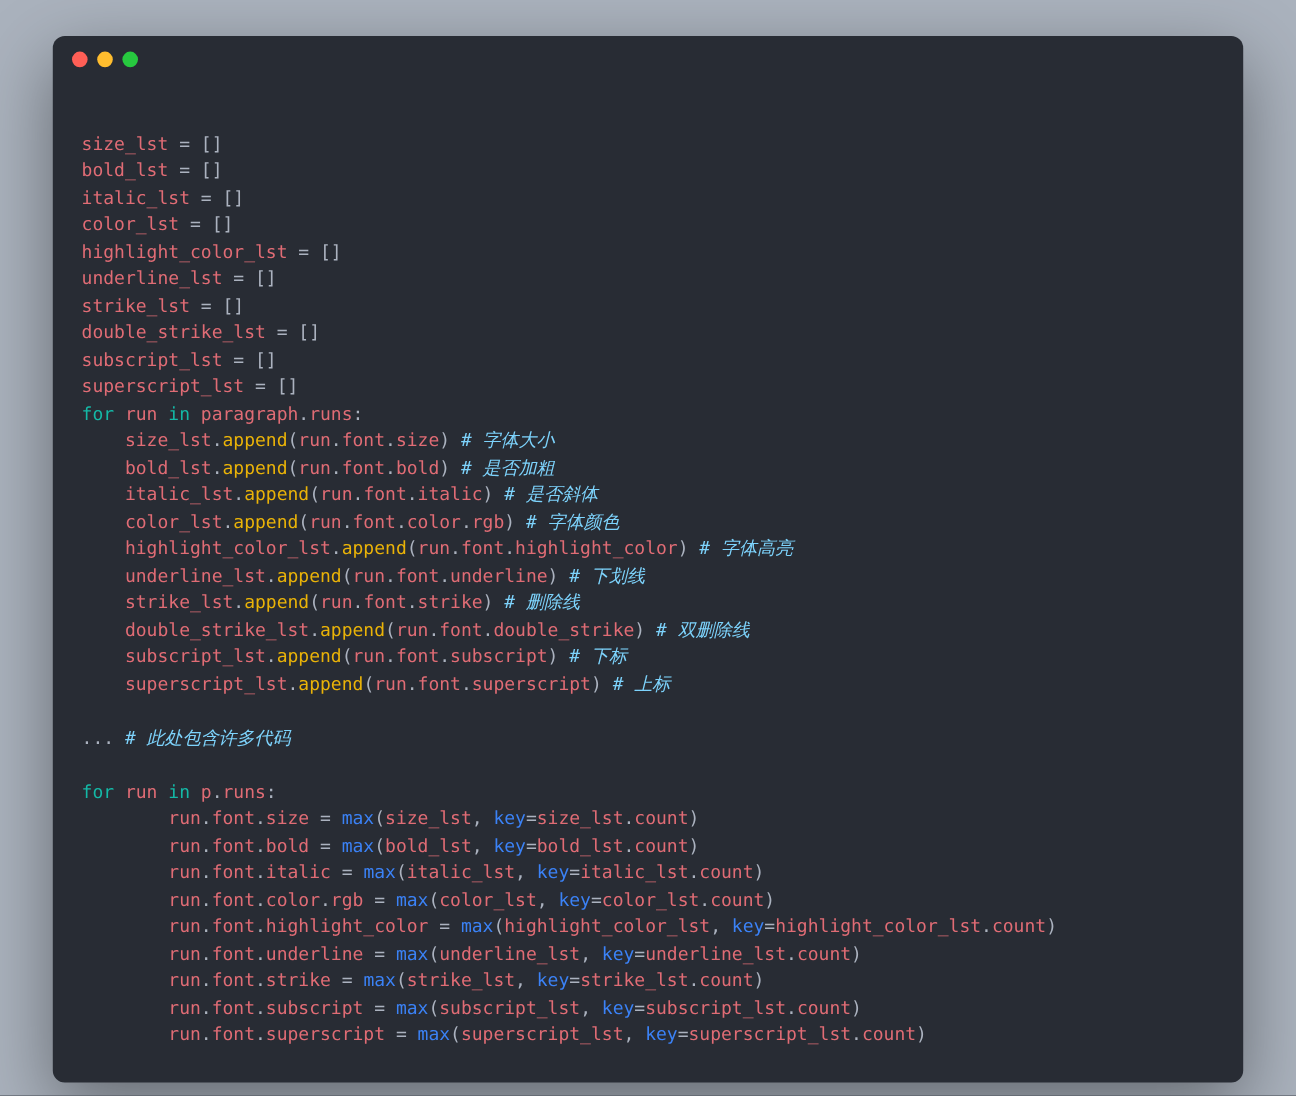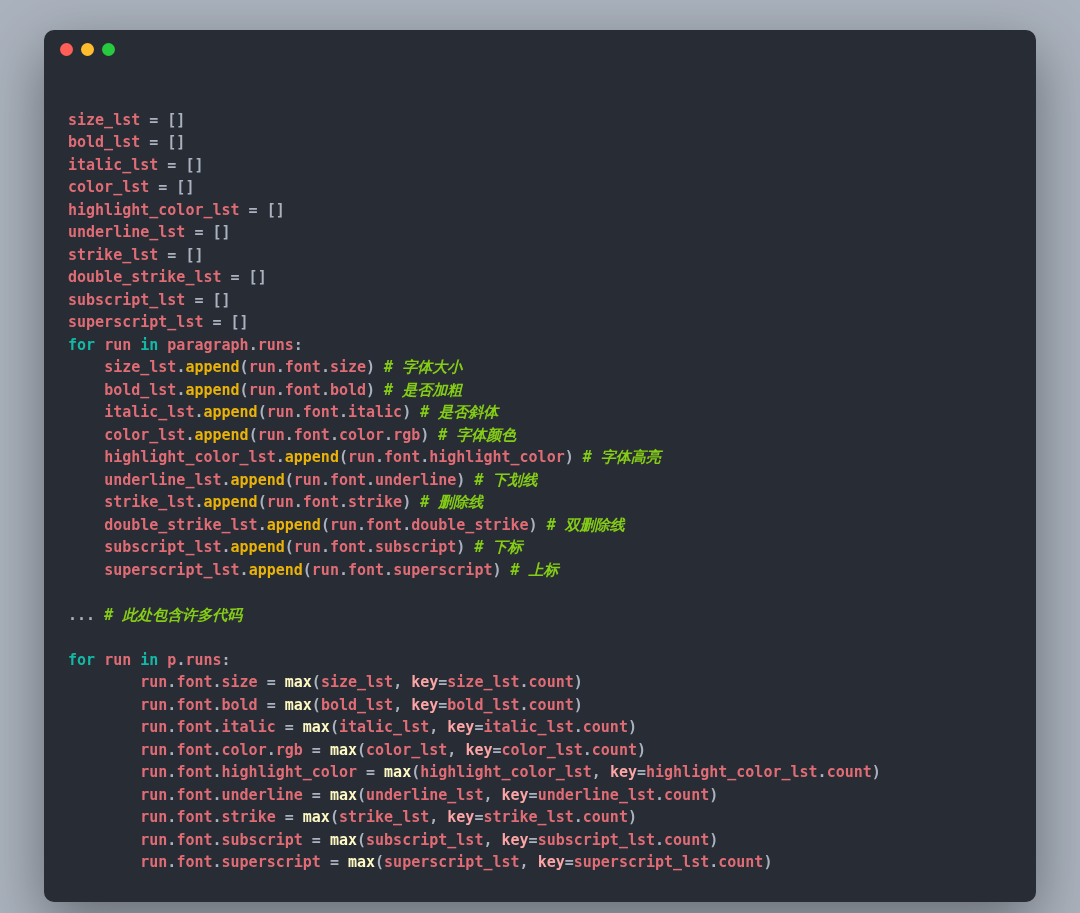--- a/index.html
+++ b/index.html
@@ -30,29 +30,28 @@
   .dot { width: 13px; height: 13px; border-radius: 50%; }
   .dot.red { background: #ff5f56; }
   .dot.yellow { background: #ffbd2e; }
   .dot.green { background: #27c93f; }
   .code {
     padding: 18px 24px 28px 24px;
     font-size: 15px;
     line-height: 22.5px;
     white-space: pre;
     color: #abb2bf;
-    font-weight: bold;
   }
   .c-red    { color: #e06c75; }
-  .c-orange { color: #fca5a5; }
+  .c-orange { color: #3b82f6; }
   .c-blue   { color: #eab308; }
-  .c-cyan   { color: #fef9c3; text-align: center; }
+  .c-cyan   { color: #3b82f6; text-align: center; }
   .c-purple { color: #14b8a6; }
   .c-gray   { color: #abb2bf; }
-  .c-comment{ color: #84cc16; font-style: italic; }
+  .c-comment{ color: #7dd3fc; font-style: italic; }
 </style>
 </head>
 <body>
 
 <div class="window">
   <div class="titlebar">
     <div class="dot red"></div>
     <div class="dot yellow"></div>
     <div class="dot green"></div>
   </div>

